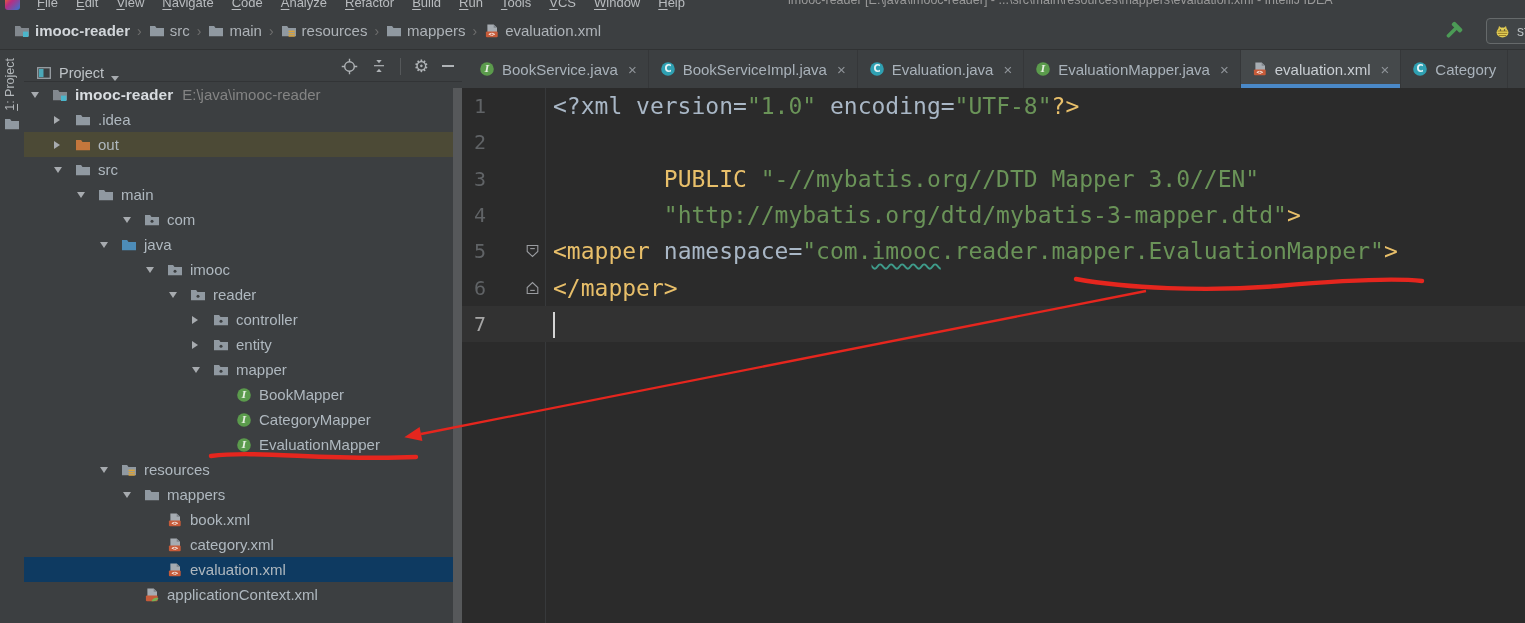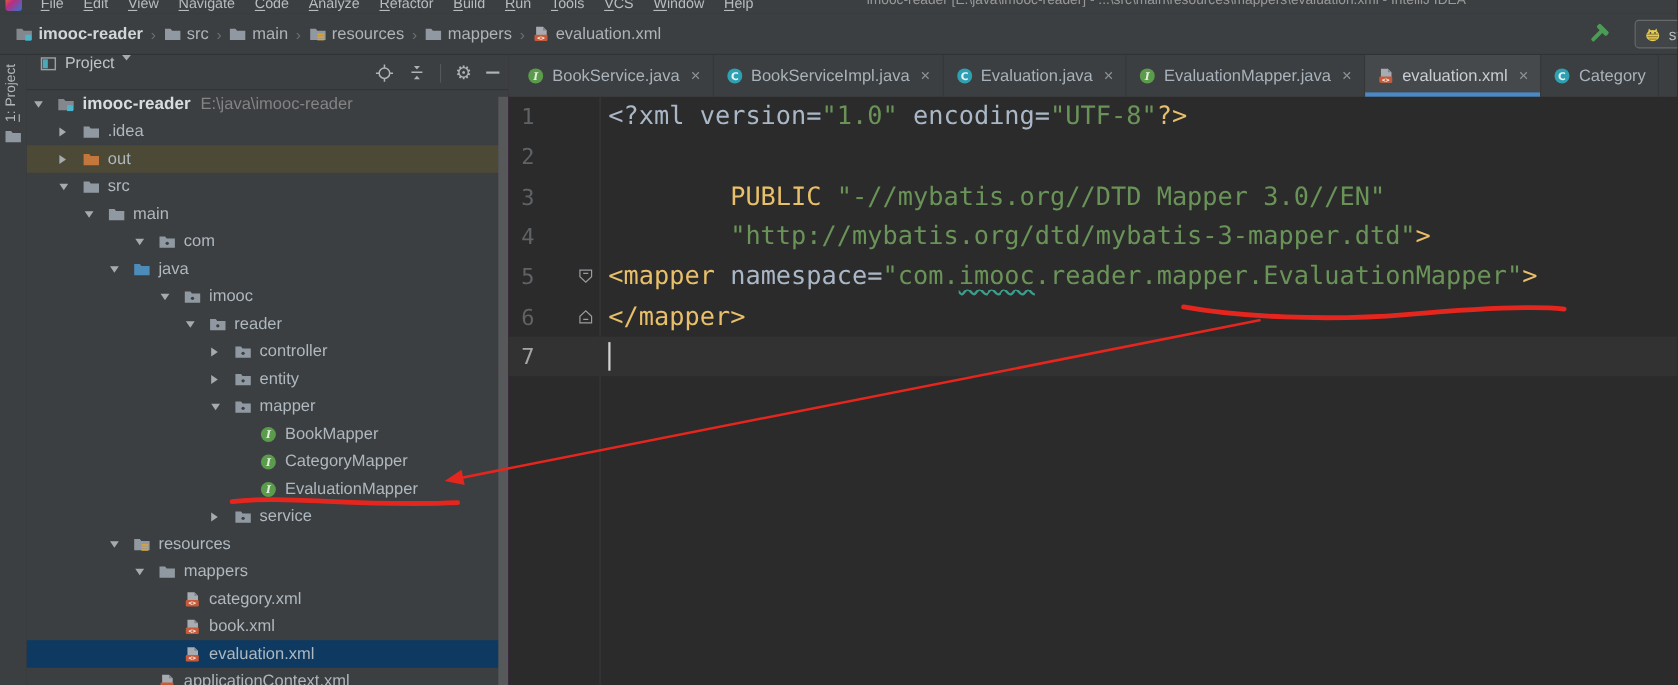--- a/index.html
+++ b/index.html
@@ -28,21 +28,21 @@
           height:24px;padding:0 10px 0 7px;margin-right:-14px;font-size:14px;color:#B7BCBF;background:#414547;}
   
   .main{position:absolute;left:0;top:50px;width:100%;height:573px;}
   .stripe{position:absolute;left:0;top:0;width:24px;height:100%;background:#3C3F41;
           border-right:1px solid #323436;}
   .stripe-label{position:absolute;top:8px;left:3px;writing-mode:vertical-rl;transform:rotate(180deg);
           font-size:12.5px;color:#B4B8BB;white-space:nowrap;}
   .stripe-icon{position:absolute;top:66px;left:4px;}
   
   .panel{position:absolute;left:24px;top:0;width:438px;height:100%;background:#3C3F41;overflow:hidden;}
-  .panel-header{position:absolute;left:0;top:0;right:0;height:32px;display:flex;align-items:flex-start;
+  .panel-header{position:absolute;left:0;top:0;right:0;height:32px;display:flex;align-items:flex-end;
           padding-left:12px;border-bottom:1px solid #323436;box-sizing:border-box;}
   .panel-title{font-size:14.5px;color:#BEC3C7;margin:0 4px 0 7px;}
   .dd-arrow{width:0;height:0;border-left:4px solid transparent;border-right:4px solid transparent;
           border-top:5px solid #A7ABAF;margin-left:3px;}
   .panel-actions{position:absolute;right:8px;top:0;height:32px;display:flex;align-items:center;gap:13px;}
   .pa-sep{width:1px;height:17px;background:#55585a;}
   .gear{font-size:17px;color:#AFB3B6;line-height:1;}
   .mini{width:12px;height:2px;background:#AFB3B6;}
   .tree{position:absolute;left:0;top:32px;right:0;bottom:0;overflow:hidden;}
   .tree-row{display:flex;align-items:center;height:25px;font-size:15px;color:#AFB8BF;white-space:nowrap;box-sizing:border-box;}
@@ -405,32 +405,20 @@
           <div class="tree-row" style="padding-left: 191px;">
             <span class="chev"></span>
             <span class="ic ticon">
               <svg width="16" height="16" viewBox="0 0 16 16">
                 <circle cx="8" cy="8" r="6.8" fill="#5B9B4C"></circle>
                 <text x="8" y="11.4" font-size="9.6" font-style="italic" font-weight="bold" fill="#E4EDDF" text-anchor="middle" font-family="DejaVu Serif,serif">I</text>
               </svg>
             </span>
             <span class="lbl">EvaluationMapper</span>
           </div>
-          <div class="tree-row" style="padding-left: 168px;">
-            <span class="chev">
-              <span class="tr-col"></span>
-            </span>
-            <span class="ic ticon">
-              <svg width="16" height="16" viewBox="0 0 16 16">
-                <path d="M1 13.3V3.1h5.1l1.4 1.8H15v8.4z" fill="#9099A1"></path>
-                <circle cx="8" cy="9.2" r="1.5" fill="#3C3F41"></circle>
-              </svg>
-            </span>
-            <span class="lbl">service</span>
-          </div>
           <div class="tree-row" style="padding-left: 76px;">
             <span class="chev">
               <span class="tr-exp"></span>
             </span>
             <span class="ic ticon">
               <svg width="16" height="16" viewBox="0 0 16 16">
                 <path d="M1 13.3V3.1h5.1l1.4 1.8H15v8.4z" fill="#9099A1"></path>
                 <rect x="7.6" y="7.6" width="6.2" height="1.5" fill="#D9A33C"></rect>
                 <rect x="7.6" y="9.9" width="6.2" height="1.5" fill="#D9A33C"></rect>
                 <rect x="7.6" y="12.2" width="6.2" height="1.5" fill="#D9A33C"></rect>
@@ -452,33 +440,33 @@
           <div class="tree-row" style="padding-left: 122px;">
             <span class="chev"></span>
             <span class="ic ticon">
               <svg width="16" height="16" viewBox="0 0 16 16">
                 <path d="M3.4 1.4h6.3l3.3 3.3V14H3.4z" fill="#A6ACB2"></path>
                 <path d="M9.7 1.4 13 4.7H9.7z" fill="#7E848A"></path>
                 <rect x="1.9" y="8.5" width="11.8" height="5.8" rx="1.1" fill="#C75B39"></rect>
                 <text x="7.8" y="13.2" font-size="5.6" font-weight="bold" fill="#FFFFFF" text-anchor="middle" font-family="DejaVu Sans Mono,monospace">&lt;&gt;</text>
               </svg>
             </span>
-            <span class="lbl">category.xml</span>
+            <span class="lbl">book.xml</span>
           </div>
           <div class="tree-row" style="padding-left: 122px;">
             <span class="chev"></span>
             <span class="ic ticon">
               <svg width="16" height="16" viewBox="0 0 16 16">
                 <path d="M3.4 1.4h6.3l3.3 3.3V14H3.4z" fill="#A6ACB2"></path>
                 <path d="M9.7 1.4 13 4.7H9.7z" fill="#7E848A"></path>
                 <rect x="1.9" y="8.5" width="11.8" height="5.8" rx="1.1" fill="#C75B39"></rect>
                 <text x="7.8" y="13.2" font-size="5.6" font-weight="bold" fill="#FFFFFF" text-anchor="middle" font-family="DejaVu Sans Mono,monospace">&lt;&gt;</text>
               </svg>
             </span>
-            <span class="lbl">book.xml</span>
+            <span class="lbl">category.xml</span>
           </div>
           <div class="tree-row sel" style="padding-left: 122px;">
             <span class="chev"></span>
             <span class="ic ticon">
               <svg width="16" height="16" viewBox="0 0 16 16">
                 <path d="M3.4 1.4h6.3l3.3 3.3V14H3.4z" fill="#A6ACB2"></path>
                 <path d="M9.7 1.4 13 4.7H9.7z" fill="#7E848A"></path>
                 <rect x="1.9" y="8.5" width="11.8" height="5.8" rx="1.1" fill="#C75B39"></rect>
                 <text x="7.8" y="13.2" font-size="5.6" font-weight="bold" fill="#FFFFFF" text-anchor="middle" font-family="DejaVu Sans Mono,monospace">&lt;&gt;</text>
               </svg>

